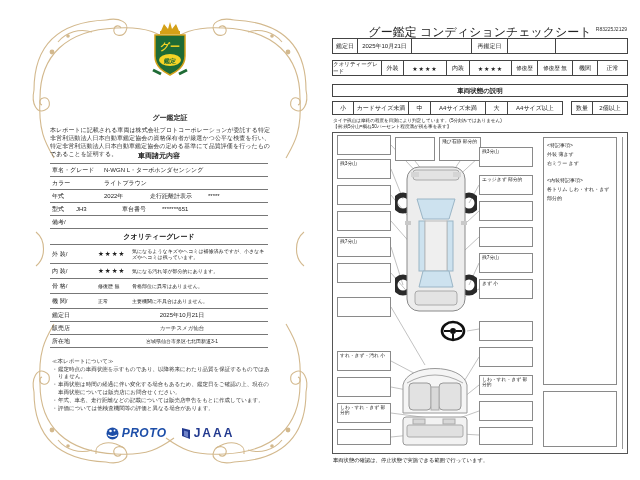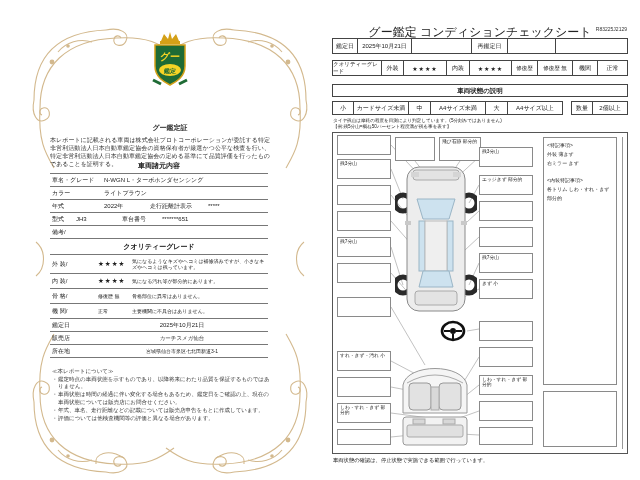--- a/index.html
+++ b/index.html
@@ -1,18 +1,18 @@
 <!DOCTYPE html>
 <html><head>
 <meta charset="utf-8">
 <style>
   html,body{margin:0;padding:0;}
   body{width:640px;height:480px;background:#ffffff;font-family:"Liberation Sans",sans-serif;position:relative;overflow:hidden;color:#222;}
   
-  .page-left{position:absolute;left:28px;top:22px;width:284px;height:458px;background:#fff;}
+  .page-left{position:absolute;left:28px;top:12px;width:284px;height:458px;background:#fff;}
   .ornament{position:absolute;left:0;top:0;width:284px;height:458px;pointer-events:none;}
   .badge{position:absolute;left:119px;top:8px;width:46px;height:58px;}
   .lp-title{position:absolute;left:0;top:66px;width:284px;text-align:center;font-family:"DejaVu Serif","Liberation Serif",serif;font-style:italic;font-weight:bold;font-size:20px;color:#b49365;letter-spacing:1px;}
   .lp-cert{position:absolute;left:0;top:101px;width:284px;text-align:center;font-size:7px;font-weight:bold;color:#333;}
   .lp-intro{position:absolute;left:22px;top:114px;width:220px;font-size:6px;line-height:1.35;text-align:justify;color:#333;}
   .doc{position:absolute;left:22px;top:136px;width:218px;}
   .sec-h{font-size:7px;font-weight:bold;text-align:center;padding:3px 0 2px 0;border-bottom:1px solid #777;}
   .drow{display:flex;align-items:center;border-bottom:1px solid #777;font-size:6px;min-height:13px;padding:1px 2px;box-sizing:border-box;}
   .dlab{width:52px;flex:none;}
   .dlab2{width:46px;flex:none;}
@@ -162,20 +162,38 @@
     <div class="ni">
         <span class="bullet">・</span>
         <span>年式、車名、走行距離などの記載については販売店申告をもとに作成しています。</span>
       </div>
     <div class="ni">
         <span class="bullet">・</span>
         <span>評価については他検査機関等の評価と異なる場合があります。</span>
       </div>
   </div>
 
+  <div class="logo-row">
+    <div class="proto">
+      <svg width="13" height="13" viewBox="0 0 13 13">
+        <circle cx="6.5" cy="6.5" r="6" fill="#1d4ea8"></circle>
+        <circle cx="4.5" cy="4" r="1.3" fill="#fff"></circle>
+        <circle cx="8.5" cy="3.5" r="0.9" fill="#fff"></circle>
+        <path d="M2,8 q4.5,3 9,0" stroke="#fff" stroke-width="1.2" fill="none"></path>
+      </svg>
+      <span>PROTO</span>
+    </div>
+    <div class="jaaa">
+      <svg width="10" height="13" viewBox="0 0 10 13">
+        <polygon points="1,1 9,3 9,12 1,9" fill="#233a8f"></polygon>
+        <polygon points="3,3.5 7,4.7 7,10.5 3,8.8" fill="#6f83c8"></polygon>
+      </svg>
+      <span>JAAA</span>
+    </div>
+  </div>
 </div>
 
 <div class="page-right">
 
   <div class="rp-title">グー鑑定 コンディションチェックシート</div>
   <div class="rp-ref">R83225J2129</div>
 
   <div class="trow" style="top:16px;">
     <div class="tcell first" style="width:26px;">鑑定日</div>
     <div class="tcell" style="width:54px;">2025年10月21日</div>

